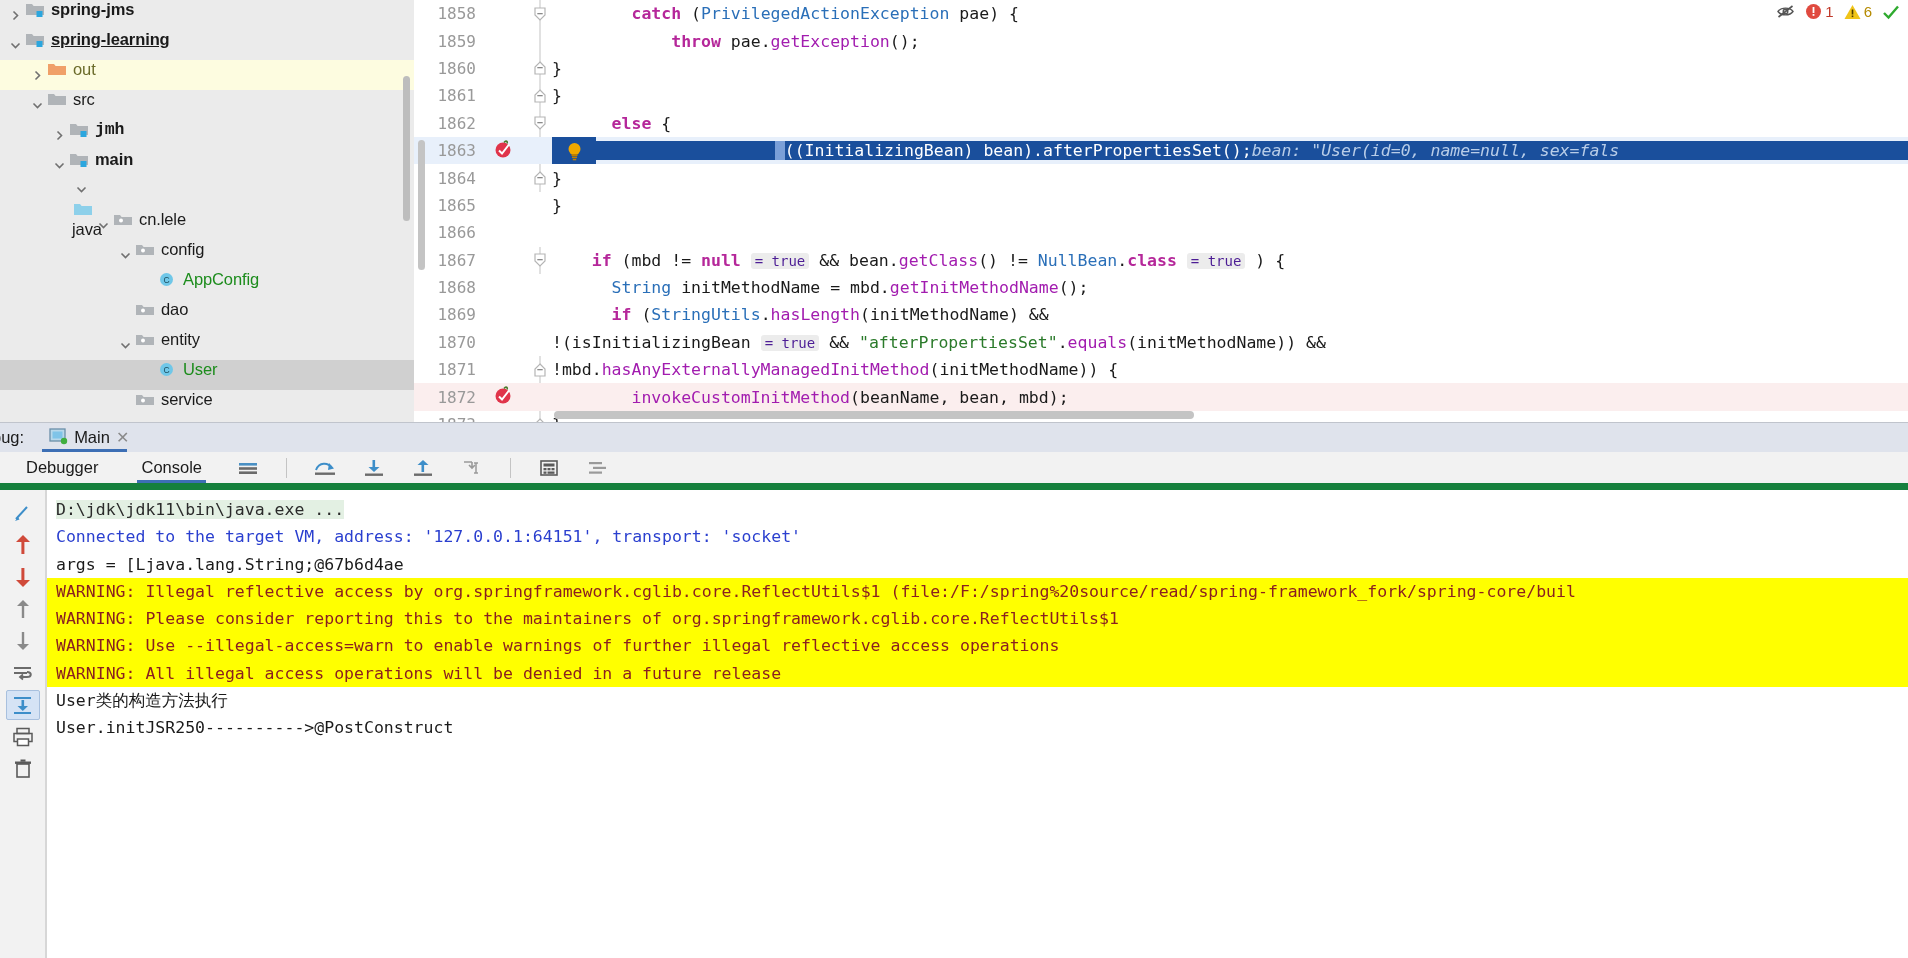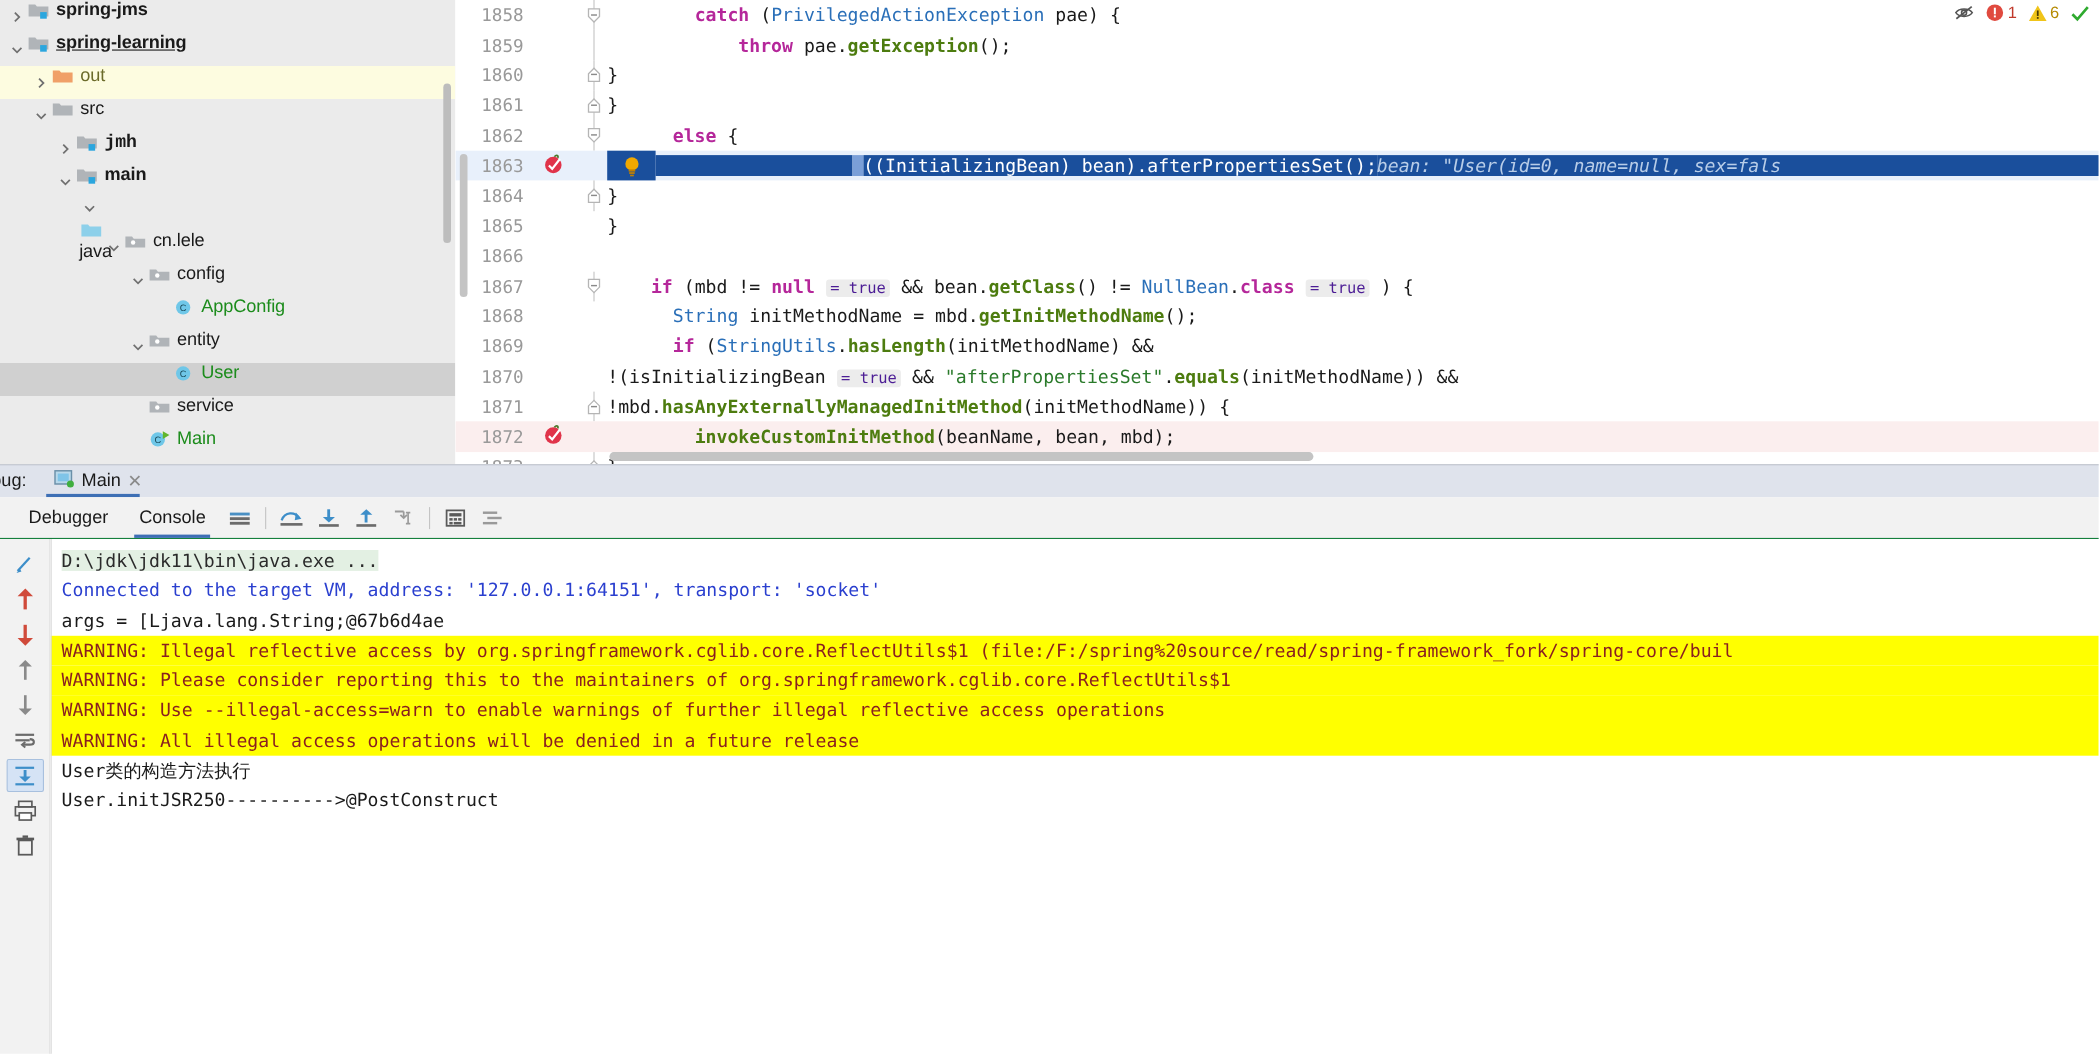--- a/index.html
+++ b/index.html
@@ -63,21 +63,21 @@
   }
   .gutter-mark { width: 42px; flex: 0 0 42px; position: relative; height: 100%; }
   .fold { width: 24px; flex: 0 0 24px; position: relative; height: 100%; }
   .fold svg { position: absolute; left: 50%; top: 50%; transform: translate(-50%,-50%); }
   .foldline { position: absolute; left: 50%; top: 0; bottom: 0; width: 1px;
               background: #c4c4c4; transform: translateX(-0.5px); }
   .code { flex: 1 1 auto; padding-left: 0; position: relative; }
 
   .kw { color: #b5279a; font-weight: bold; }
   .typ { color: #2a6fb8; }
-  .mth { color: #4d7c0f; font-weight: bold; }
+  .mth { color: #a21caf; }
   .plain { color: #1a1a1a; }
   .strlit { color: #2a7a2a; }
   .hint {
     background: #ececec; color: #4c1d95; font-size: 14px; border-radius: 3px;
     padding: 0 4px; font-family: "DejaVu Sans Mono", monospace;
   }
   .sel-band { background: #1a4f9c; color: #ffffff; }
   .caretbar { background: #7a9fd8; }
 
   .ed-vscroll {
@@ -115,22 +115,22 @@
   }
   .dh-tab::after {
     content: ""; position: absolute; left: 0; right: 8px; bottom: 0;
     height: 3px; background: #3d6fb5;
   }
   .dh-tabname { font-size: 16.5px; color: #1a1a1a; }
   .dh-close { color: #8a8a8a; font-size: 16px; cursor: pointer; }
 
   .debug-toolbar {
     position: relative; height: 38px; background: #f2f2f2;
-    display: flex; align-items: center; border-bottom: 1px solid #15803d;
-    padding-left: 12px; gap: 0;
+    display: flex; align-items: center; border-bottom: 7px solid #15803d;
+    padding-left: 12px; gap: 15px;
   }
   .dt-tab {
     font-size: 16.5px; color: #1a1a1a; padding: 0 14px; height: 100%;
     display: flex; align-items: center; position: relative;
   }
   .dt-tab.active::after {
     content: ""; position: absolute; left: 10px; right: 10px; bottom: 0;
     height: 3px; background: #3d6fb5;
   }
   .dt-ico { width: 34px; height: 100%; display: flex; align-items: center;
@@ -295,20 +295,30 @@
         </div>
         <div class="tree-row" style="padding-left: 138px;">
           <span class="arrow none"></span>
           <span class="ic">
             <svg width="20" height="17" viewBox="0 0 20 17">
               <circle cx="9.5" cy="8.5" r="6.5" fill="#6fc7e8"></circle>
               <text x="9.5" y="12" text-anchor="middle" font-size="8.5" font-family="&quot;Liberation Sans&quot;, sans-serif" fill="#1a4a5a">C</text>
             </svg>
           </span>
           <span class="lbl green">AppConfig</span>
+        </div>
+        <div class="tree-row" style="padding-left: 116px;">
+          <span class="arrow none"></span>
+          <span class="ic">
+            <svg width="20" height="17" viewBox="0 0 20 17">
+              <path d="M1 4 h6 l1.6 2 H19 v8 H1 Z" fill="#b0b4b8"></path>
+              <circle cx="8" cy="9.5" r="2" fill="#ffffff"></circle>
+            </svg>
+          </span>
+          <span class="lbl">dao</span>
         </div>
         <div class="tree-row" style="padding-left: 116px;">
           <span class="arrow">
             <svg width="11" height="11" viewBox="0 0 11 11">
               <path fill="none" stroke="#707070" stroke-width="1.6" d="M1.5 3.5 L5.5 7.5 L9.5 3.5"></path>
             </svg>
           </span>
           <span class="ic">
             <svg width="20" height="17" viewBox="0 0 20 17">
               <path d="M1 4 h6 l1.6 2 H19 v8 H1 Z" fill="#b0b4b8"></path>

